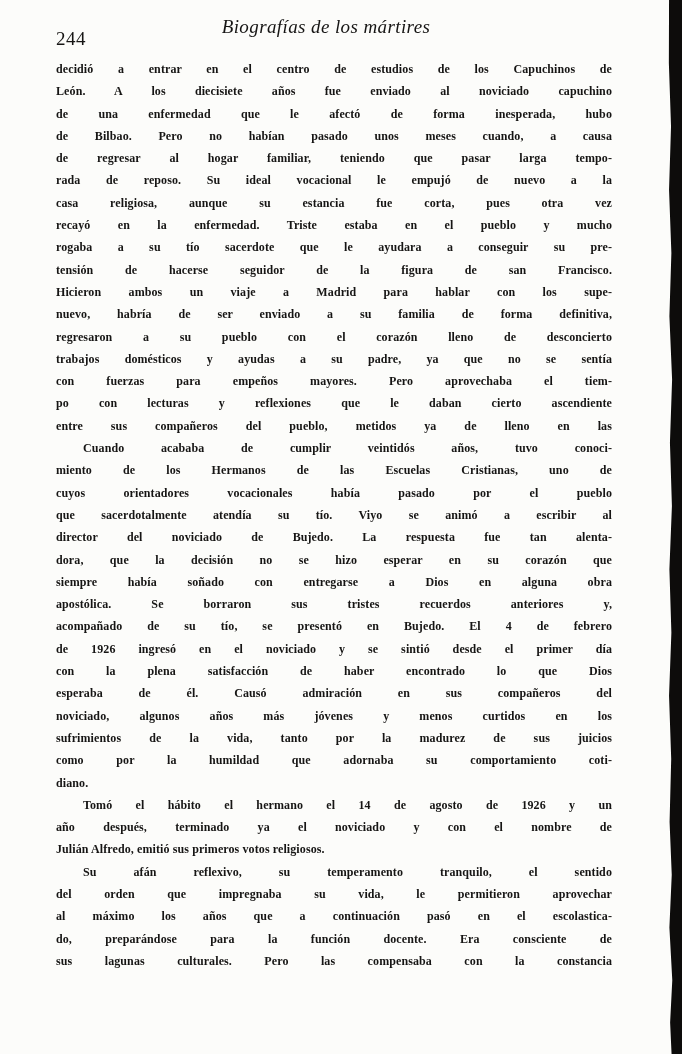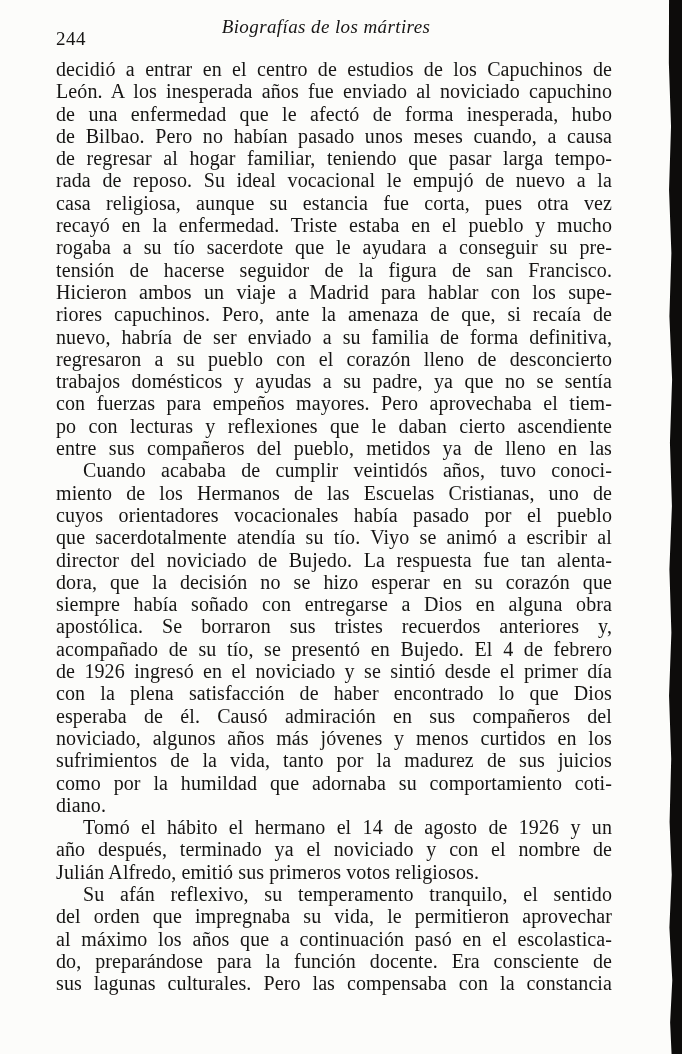--- a/index.html
+++ b/index.html
@@ -44,25 +44,26 @@
   
   .text-block {
     position: absolute;
     top: 58px;
     left: 56px;
     width: 556px;
   }
   .para { margin: 0; padding: 0; }
   .line {
     line-height: 22.3px;
-    font-size: 20px;
+    font-size: 12px;
     text-align: justify;
     text-align-last: justify;
     white-space: normal;
     letter-spacing: 0.1px;
+    font-weight: bold;
   }
   .line.endline {
     text-align-last: left;
   }
   .line.indent {
     text-indent: 27px;
   }
   
   .scan-bar {
     position: absolute;
@@ -85,31 +86,30 @@
 <div class="page">
 
   <header class="running-head">
     <span class="head-title">Biografías de los mártires</span>
     <span class="pagenum">244</span>
   </header>
 
   <main class="text-block" id="text-block">
       <div class="para">
         <div class="line">decidió a entrar en el centro de estudios de los Capuchinos de</div>
-        <div class="line">León. A los inesperada años fue enviado al noviciado capuchino</div>
+        <div class="line">León. A los diecisiete años fue enviado al noviciado capuchino</div>
         <div class="line">de una enfermedad que le afectó de forma inesperada, hubo</div>
         <div class="line">de Bilbao. Pero no habían pasado unos meses cuando, a causa</div>
         <div class="line">de regresar al hogar familiar, teniendo que pasar larga tempo-</div>
         <div class="line">rada de reposo. Su ideal vocacional le empujó de nuevo a la</div>
         <div class="line">casa religiosa, aunque su estancia fue corta, pues otra vez</div>
         <div class="line">recayó en la enfermedad. Triste estaba en el pueblo y mucho</div>
         <div class="line">rogaba a su tío sacerdote que le ayudara a conseguir su pre-</div>
         <div class="line">tensión de hacerse seguidor de la figura de san Francisco.</div>
         <div class="line">Hicieron ambos un viaje a Madrid para hablar con los supe-</div>
-        <div class="line">riores capuchinos. Pero, ante la amenaza de que, si recaía de</div>
         <div class="line">nuevo, habría de ser enviado a su familia de forma definitiva,</div>
         <div class="line">regresaron a su pueblo con el corazón lleno de desconcierto</div>
         <div class="line">trabajos domésticos y ayudas a su padre, ya que no se sentía</div>
         <div class="line">con fuerzas para empeños mayores. Pero aprovechaba el tiem-</div>
         <div class="line">po con lecturas y reflexiones que le daban cierto ascendiente</div>
         <div class="line">entre sus compañeros del pueblo, metidos ya de lleno en las</div>
       </div>
       <div class="para">
         <div class="line indent">Cuando acababa de cumplir veintidós años, tuvo conoci-</div>
         <div class="line">miento de los Hermanos de las Escuelas Cristianas, uno de</div>

